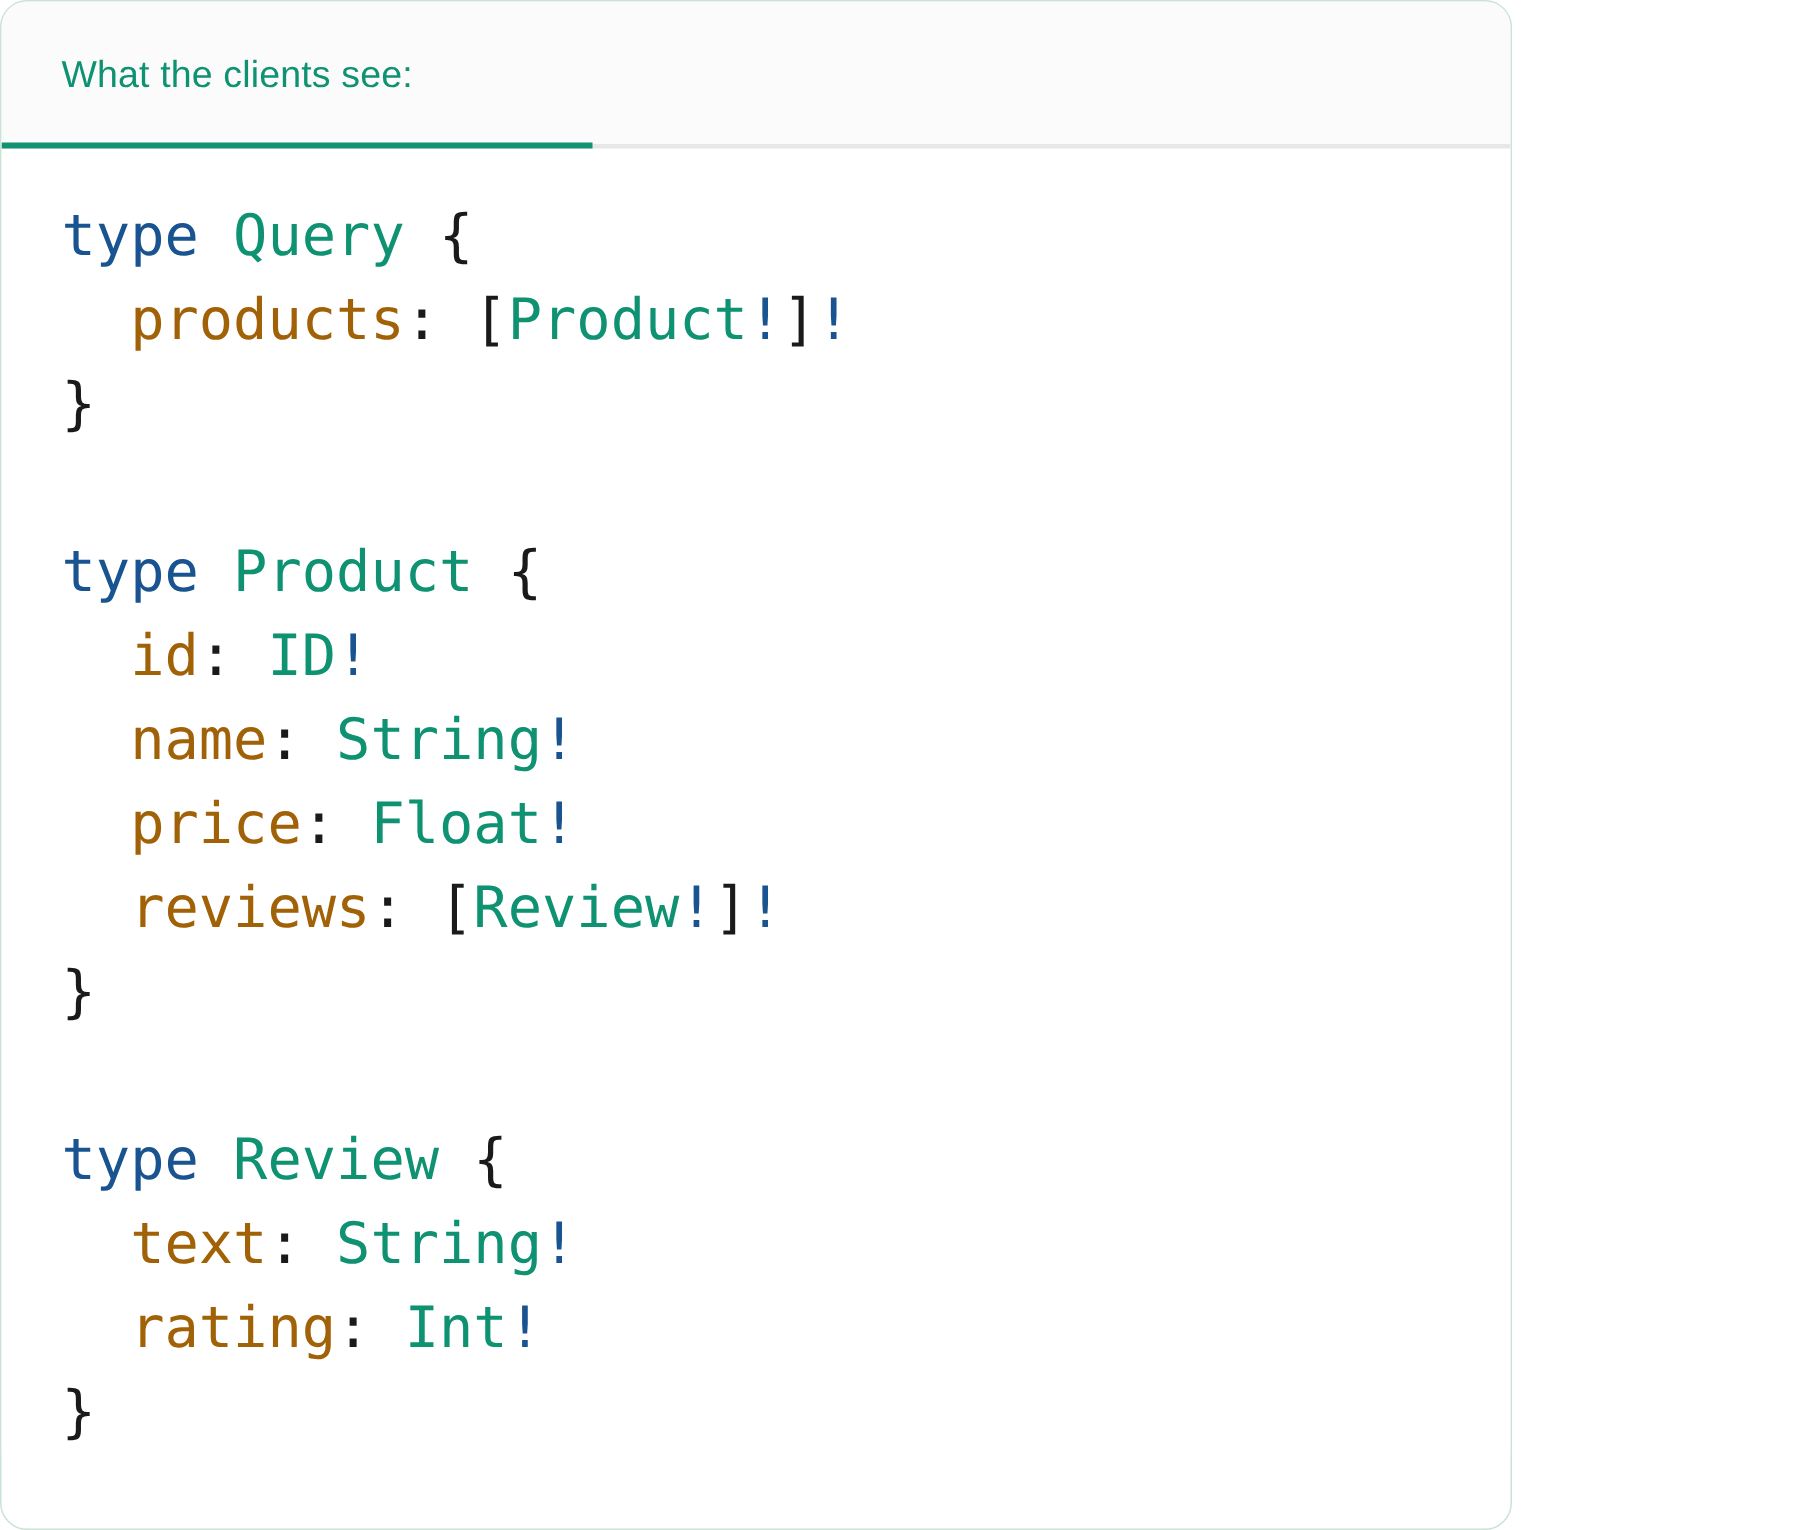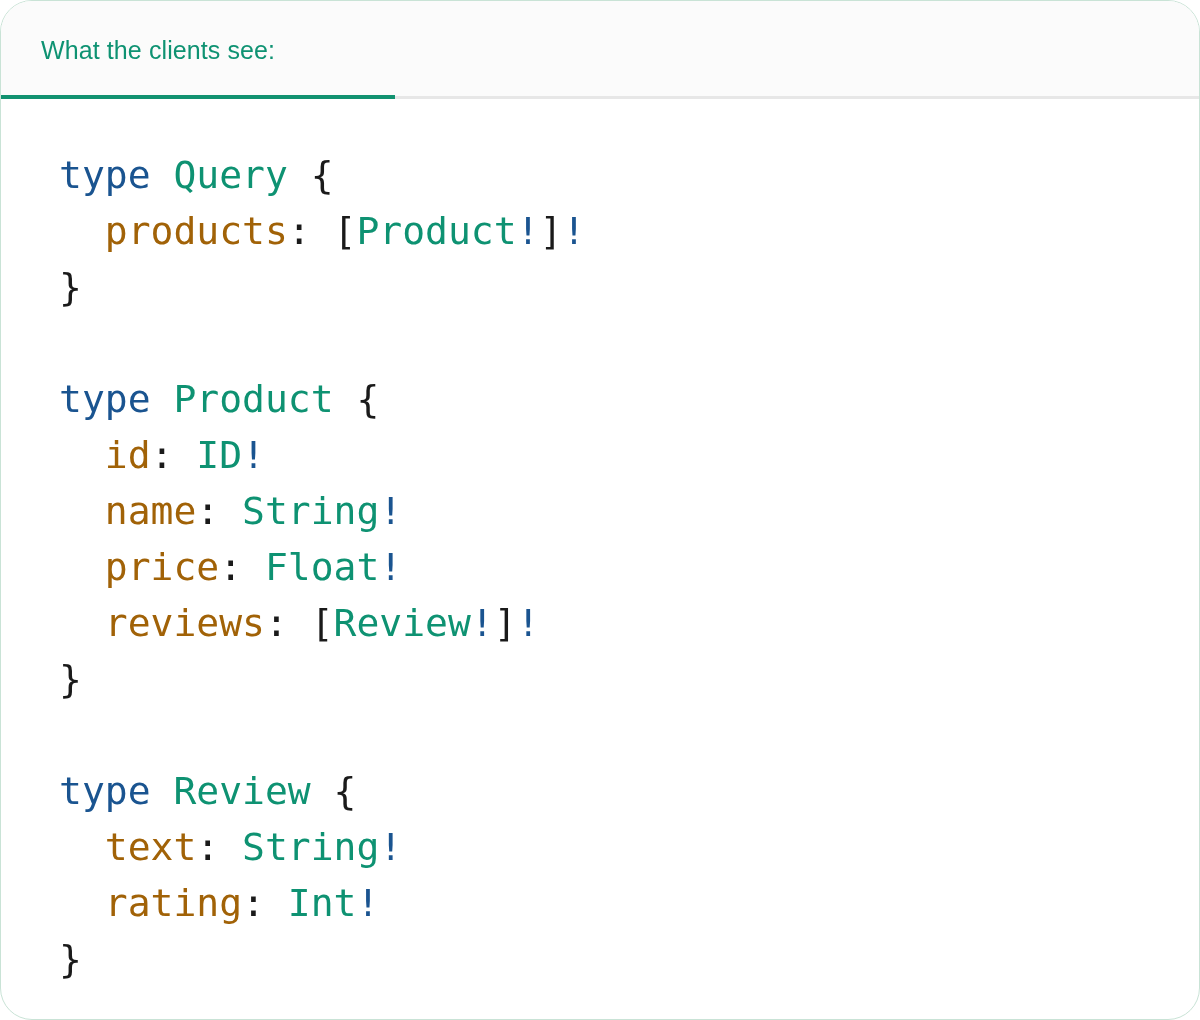--- a/index.html
+++ b/index.html
@@ -10,25 +10,25 @@
   body {
     width: 1200px;
     height: 1020px;
     font-family: "Liberation Sans", sans-serif;
     overflow: hidden;
   }
 
   .card {
     position: relative;
     box-sizing: border-box;
-    width: 1200px;
+    width: 1008px;
     height: 1020px;
     background: #ffffff;
     border: 1px solid #c9e3d6;
-    border-radius: 32px;
+    border-radius: 18px;
     overflow: hidden;
   }
 
   
   .tabstrip {
     position: relative;
     height: 98px;
     background: #fbfbfb;
     box-sizing: border-box;
   }
@@ -69,21 +69,21 @@
     background: #119270;
     z-index: 2;
   }
 
   
   .code-area {
     padding: 30px 40px 0 40px;
     background: #ffffff;
   }
   .code-block {
-    margin: 18px;
+    margin: 0;
     font-family: "DejaVu Sans Mono", "Liberation Mono", monospace;
     font-size: 38px;
     line-height: 56px;
     color: #1a1a1a;
     white-space: pre;
     font-weight: 400;
     letter-spacing: 0px;
   }
   .code-line {
     white-space: pre;

